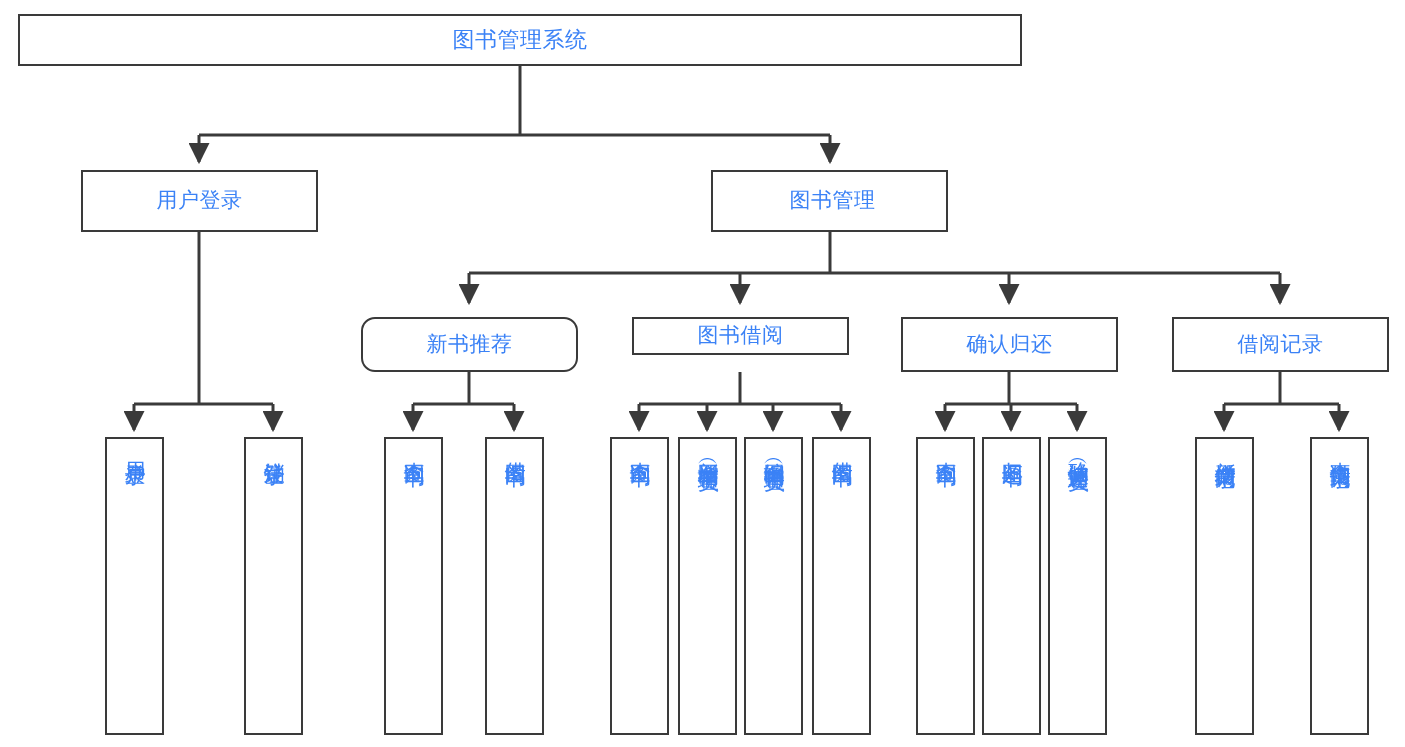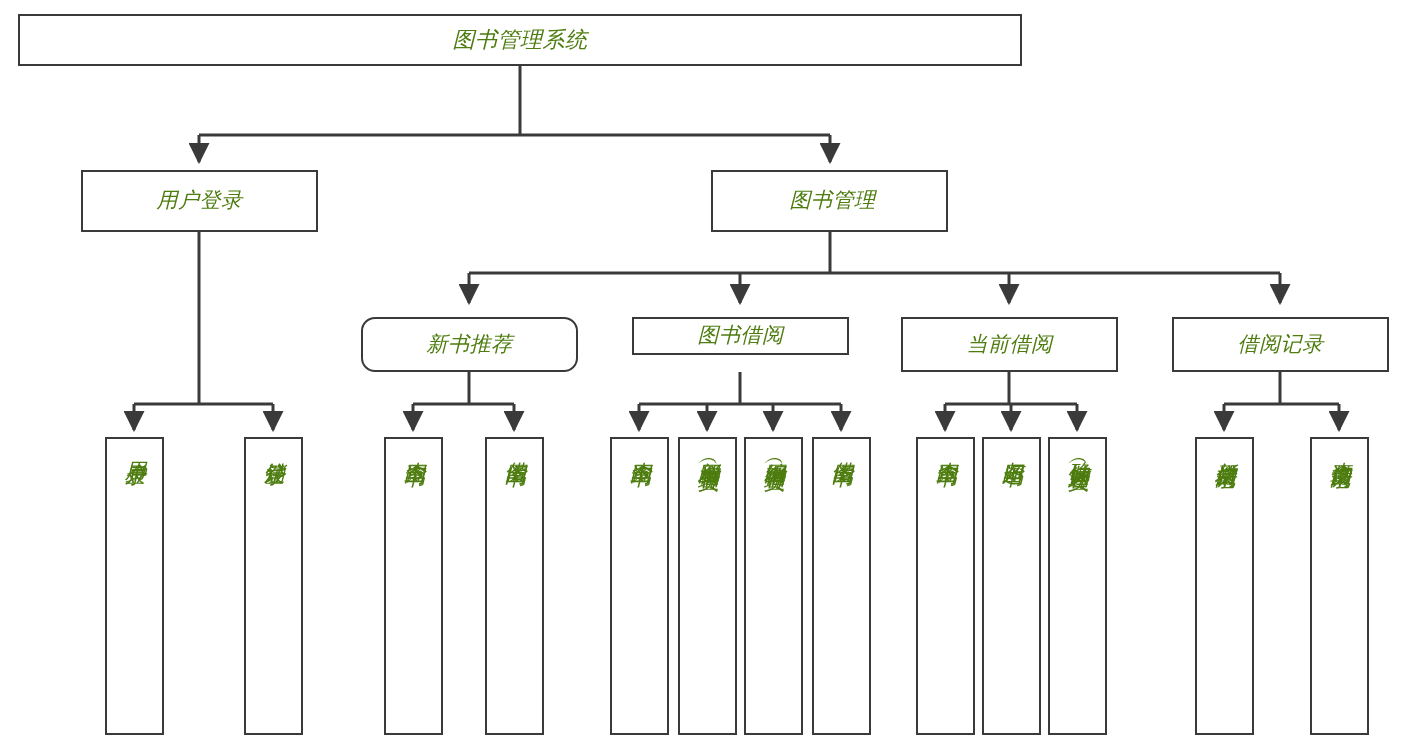--- a/index.html
+++ b/index.html
@@ -33,22 +33,21 @@
     background: #ffffff;
     display: flex;
     align-items: center;
     justify-content: center;
     color: #2b2b2b;
   }
   .node-label {
     display: block;
     text-align: center;
     white-space: nowrap;
-    color: #4d7c0f;
-    font-style: italic;
+    color: #3b82f6;
   }
   
   .node.horizontal .node-label {
     font-size: 21px;
     line-height: 1.1;
     letter-spacing: 0.5px;
   }
   .node.root .node-label {
     font-size: 22px;
   }
@@ -144,21 +143,21 @@
     <span class="node-label">图书管理</span>
   </div>
 
   <div class="node horizontal" style="left:361px; top:317px; width:217px; height:55px;border-radius:14px;">
     <span class="node-label">新书推荐</span>
   </div>
   <div class="node horizontal" style="left:632px; top:317px; width:217px; height:38px;">
     <span class="node-label">图书借阅</span>
   </div>
   <div class="node horizontal" style="left:901px; top:317px; width:217px; height:55px;">
-    <span class="node-label">当前借阅</span>
+    <span class="node-label">确认归还</span>
   </div>
   <div class="node horizontal" style="left:1172px; top:317px; width:217px; height:55px;">
     <span class="node-label">借阅记录</span>
   </div>
 
   <div class="node vertical" style="left:105px; top:437px; width:59px; height:298px;">
     <span class="node-label">用户登录</span>
   </div>
   <div class="node vertical" style="left:244px; top:437px; width:59px; height:298px;">
     <span class="node-label">注销登录</span>

